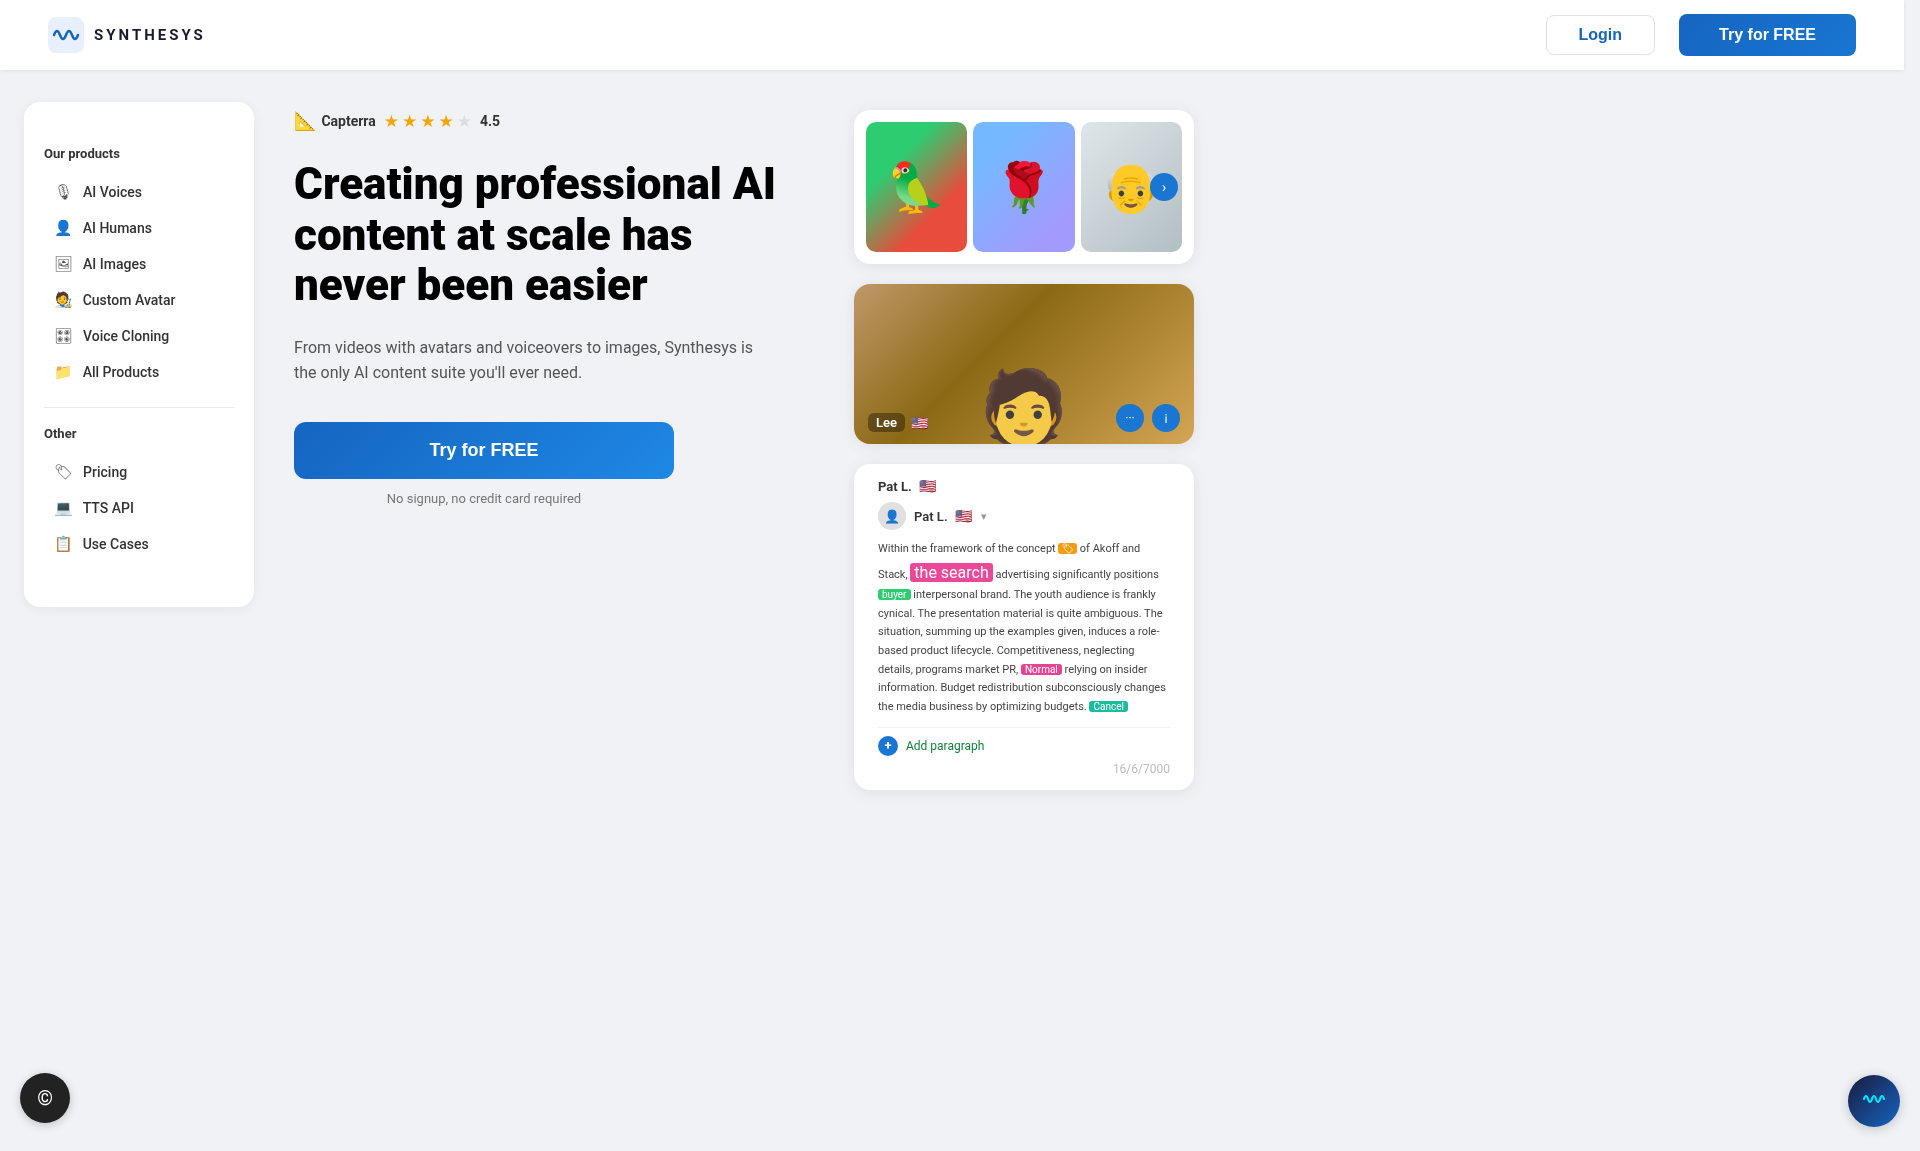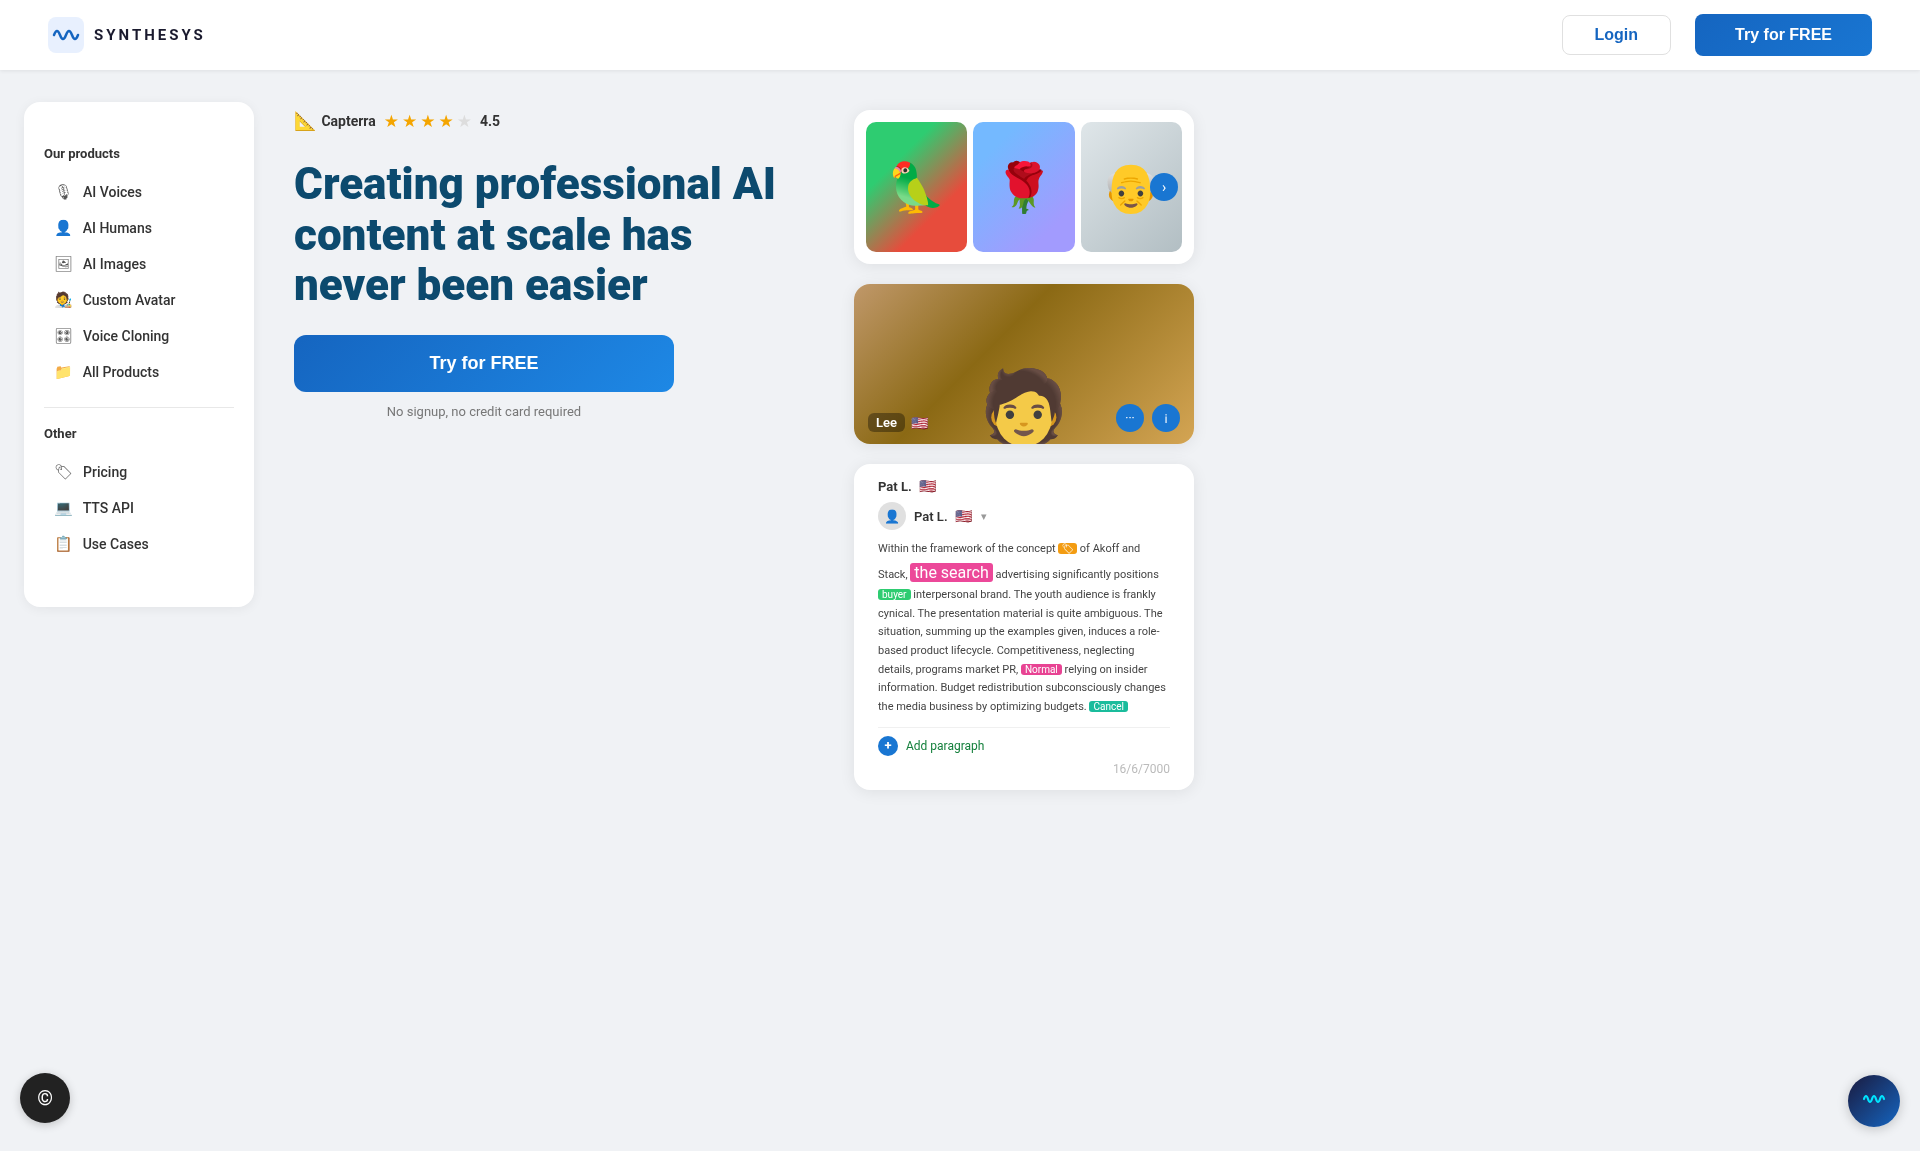--- a/index.html
+++ b/index.html
@@ -12,21 +12,21 @@
 
     
     header {
       background: #fff;
       display: flex;
       align-items: center;
       justify-content: space-between;
       padding: 0 48px;
       height: 70px;
       position: fixed;
-      top: 0; left: 0; right: 0;
+      top: 0; left: 0; right: 16px;
       z-index: 100;
       box-shadow: 0 1px 4px rgba(0,0,0,0.08);
     }
     .logo {
       display: flex;
       align-items: center;
       gap: 10px;
     }
     .logo-icon {
       width: 36px;
@@ -152,21 +152,21 @@
     .star { color: #f4a500; font-size: 17px; }
     .rating-num {
       font-size: 14px;
       font-weight: 700;
       color: #333;
     }
     .hero-title {
       font-size: 44px;
       font-weight: 900;
       line-height: 1.15;
-      color: #0c4a6e;
+      color: #000000;
       margin-bottom: 24px;
     }
     .hero-subtitle {
       font-size: 16px;
       color: #555;
       line-height: 1.6;
       margin-bottom: 36px;
       max-width: 460px;
     }
     .btn-cta {
@@ -483,20 +483,21 @@
           <span class="star">★</span>
           <span class="star">★</span>
           <span class="star">★</span>
           <span class="star">★</span>
           <span class="star" style="color:#ddd;">★</span>
         </div>
         <span class="rating-num">4.5</span>
       </div>
 
       <h1 class="hero-title">Creating professional AI content at scale has never been easier</h1>
+      <p class="hero-subtitle">From videos with avatars and voiceovers to images, Synthesys is the only AI content suite you'll ever need.</p>
 
       <button class="btn-cta">Try for FREE</button>
       <p class="no-signup">No signup, no credit card required</p>
     </section>
 
     <div class="right-panel">
 
       <div class="image-strip">
         <div class="img-thumb parrot-bg">
           <div class="img-thumb-inner">🦜</div>

